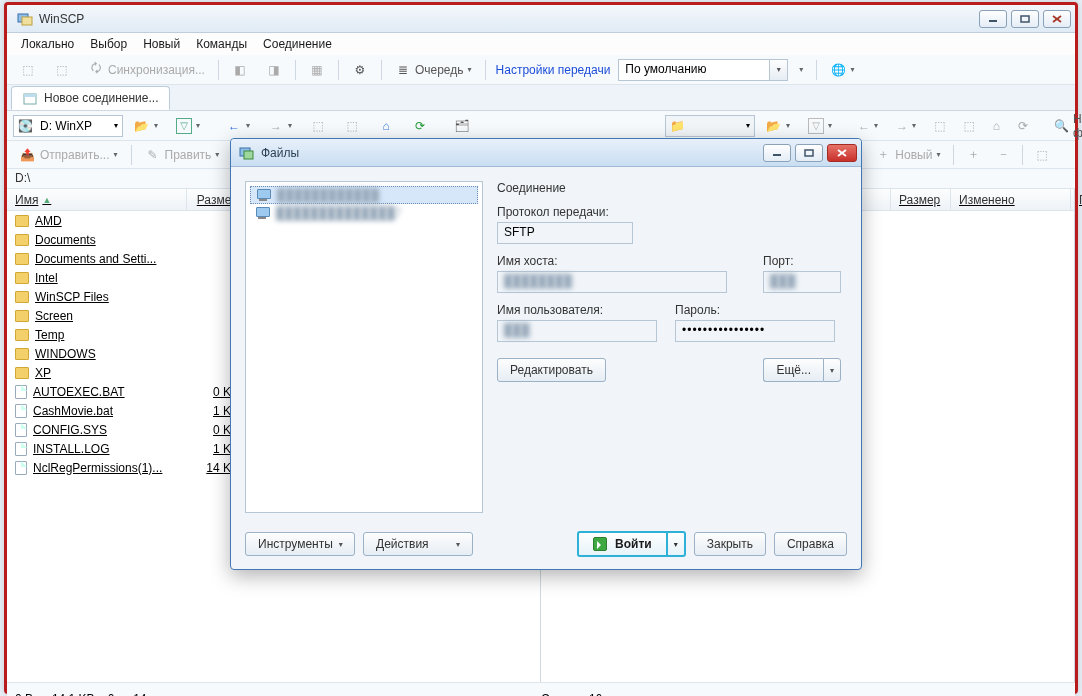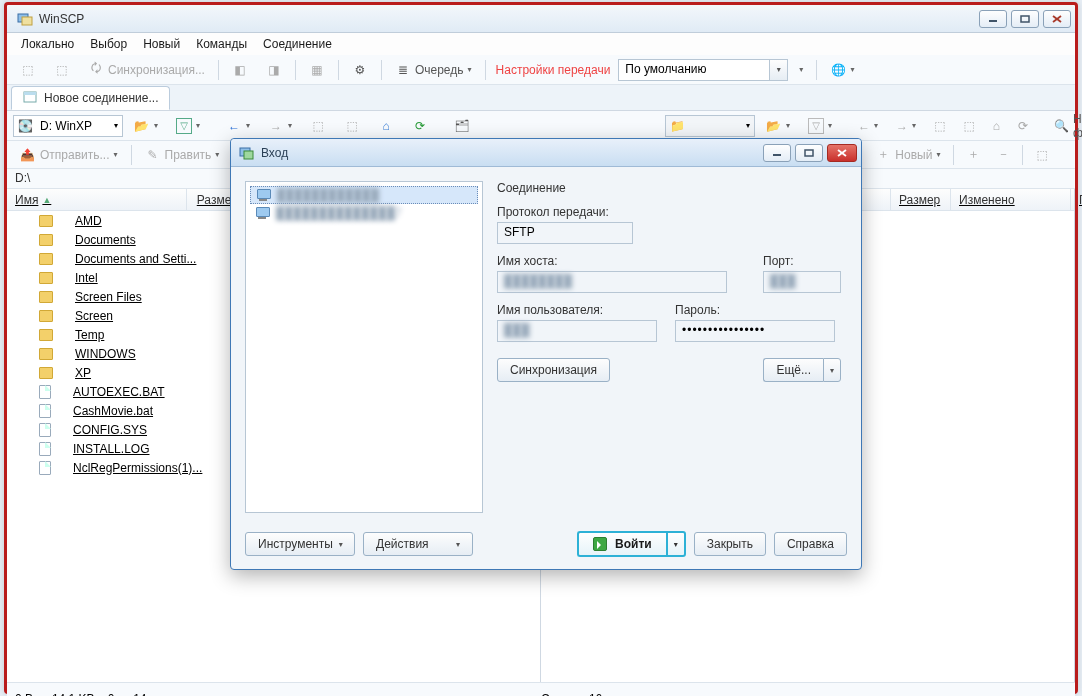--- a/index.html
+++ b/index.html
@@ -16,42 +16,42 @@
 .menubar span { padding:2px 6px; cursor:default; }
 
 .toolbar { height:30px; padding:2px 6px; display:flex; align-items:center; gap:4px; background:#f7fafd; border-bottom:1px solid #dce4ec;}
 .tbtn { height:22px;padding:2px 6px;border:1px solid transparent;display:flex;align-items:center;gap:4px;color:#555;border-radius:2px;}
 .tbtn.dis { color:#aaa; }
 .tbtn .drop { font-size:8px;color:#666; }
 .sep { width:1px;height:20px;background:#cfd8e2;margin:0 2px;}
 .icon { width:16px;height:16px;display:inline-flex;align-items:center;justify-content:center;}
 
 .tabstrip { height:26px;padding:2px 4px 0 4px;display:flex;align-items:flex-end;gap:2px;border-bottom:1px solid #cfd8e2;background:#edf3f9;}
-.tab { height:24px;padding:4px 10px;border:1px solid #bcd;border-bottom:1px solid #fff;background:#fff;border-radius:4px 4px 0 0;display:flex;align-items:flex-end;gap:6px;color:#333;}
+.tab { height:24px;padding:4px 10px;border:1px solid #bcd;border-bottom:1px solid #fff;background:#fff;border-radius:4px 4px 0 0;display:flex;align-items:flex-start;gap:6px;color:#333;}
 
 .pathbar { height:30px;padding:2px 6px;display:flex;align-items:center;gap:4px;background:#f7fafd;border-bottom:1px solid #dce4ec;}
 .select-drive { height:22px;border:1px solid #b7c6d4;padding:2px 4px;display:flex;align-items:center;gap:6px;background:#fff;min-width:110px;}
 
 .actionbar { height:28px;padding:2px 6px;display:flex;align-items:center;gap:4px;background:#f7fafd;border-bottom:1px solid #dce4ec;}
 
 .crumb { height:20px;padding:2px 8px;background:#f7fafd;color:#333;border-bottom:1px solid #dce4ec;}
 
 .panes { display:flex; height:493px;text-decoration:underline;}
 .pane { width:50%;border-right:1px solid #cfd8e2;display:flex;flex-direction:column;background:#fff;}
 .listhead { height:22px;display:flex;border-bottom:1px solid #dce4ec;background:linear-gradient(#fdfdfd,#eef3f8);}
 .listhead .col { padding:3px 8px;border-right:1px solid #dce4ec;color:#333;display:flex;align-items:center;gap:4px;}
 .col-name{flex:0 0 180px;}
 .col-size{flex:0 0 60px;text-align:right;justify-content:flex-end;}
 .col-r-name{flex:0 0 350px;}
 .col-r-size{flex:0 0 60px;}
 .col-r-date{flex:0 0 120px;}
 .col-r-perm{flex:0 0 60px;}
 .listbody { flex:1;overflow:auto;}
 .row { height:19px;display:flex;align-items:center;padding:0 0;}
-.row .c-name{flex:0 0 180px;padding-left:8px;display:flex;align-items:center;gap:22px;margin-left:24px;}
+.row .c-name{flex:0 0 180px;padding-left:8px;display:flex;align-items:center;gap:6px;}
 .row .c-size{flex:0 0 60px;text-align:right;padding-right:8px;}
 .folder-ico{width:14px;height:12px;background:#f3d06a;border:1px solid #d1a836;border-radius:1px;}
 .file-ico{width:12px;height:14px;background:#fff;border:1px solid #9ab;border-radius:1px;position:relative;}
 .file-ico::after{content:"";position:absolute;right:-1px;top:-1px;border:3px solid transparent;border-left-color:#cfe;border-bottom-color:#cfe;}
 .sort-arrow{font-size:9px;color:#5a7;}
 
 .statusbar { height:32px;padding:2px 8px;background:#f7fafd;border-top:1px solid #dce4ec;display:flex;align-items:center;}
 .statusbar .left{width:50%;}
 .statusbar .right{width:50%;}
 
@@ -157,21 +157,21 @@
     <div class="tbtn">
         <span class="icon">⚙</span>
       </div>
     <div class="sep"></div>
     <div class="tbtn">
         <span class="icon">≣</span>
         <span>Очередь</span>
         <span class="drop">▾</span>
       </div>
     <div class="sep"></div>
-    <span style="color:#ef4444;padding:0 4px">Настройки передачи</span>
+    <span style="color:#1d4ed8;padding:0 4px">Настройки передачи</span>
     <div class="combo" style="width:170px">
       <div class="inp" style="flex:1">По умолчанию</div>
       <div class="dd">▾</div>
     </div>
     <div class="tbtn">
         <span class="drop">▾</span>
       </div>
     <div class="sep"></div>
     <div class="tbtn">
         <span class="icon">🌐</span>
@@ -340,21 +340,21 @@
           <div class="row">
             <div class="c-name">
               <span class="folder-ico"></span>
               <span>Intel</span>
             </div>
             <div class="c-size"></div>
           </div>
           <div class="row">
             <div class="c-name">
               <span class="folder-ico"></span>
-              <span>Screen Files</span>
+              <span>WinSCP Files</span>
             </div>
             <div class="c-size"></div>
           </div>
           <div class="row">
             <div class="c-name">
               <span class="folder-ico"></span>
               <span>Screen</span>
             </div>
             <div class="c-size"></div>
           </div>
@@ -445,21 +445,21 @@
 
 <div class="dialog">
   <div class="dtitle">
     <div class="t">
       <span class="icon">
           <svg class="svgico" viewBox="0 0 16 16">
             <rect x="1" y="3" width="10" height="8" fill="#8fbfe8" stroke="#3a6ea5"></rect>
             <rect x="5" y="6" width="9" height="8" fill="#9ed89e" stroke="#3a8a3a"></rect>
           </svg>
         </span>
-      <span>Вход</span>
+      <span>Файлы</span>
     </div>
     <div class="winbtn">
         <svg width="10" height="8">
           <line x1="1" y1="6" x2="9" y2="6" stroke="#405468" stroke-width="2"></line>
         </svg>
       </div>
     <div class="winbtn">
         <svg width="10" height="8">
           <rect x="1" y="1" width="8" height="6" fill="none" stroke="#405468" stroke-width="1.5"></rect>
         </svg>
@@ -506,21 +506,21 @@
           <div class="inp ro blur" style="width:160px">███</div>
         </div>
         <div class="field-col" style="flex:1">
           <div class="field-lbl">Пароль:</div>
           <div class="inp ro" style="width:160px;letter-spacing:1px">••••••••••••••••</div>
         </div>
       </div>
 
       <div style="display:flex;margin-top:16px;align-items:center">
         <div class="btn">
-            <span>Синхронизация</span>
+            <span>Редактировать</span>
           </div>
         <div style="flex:1"></div>
         <div class="dropbtn">
           <div class="btn main">
               <span>Ещё...</span>
             </div>
           <div class="btn dd">
               <span class="caret">▾</span>
             </div>
         </div>

